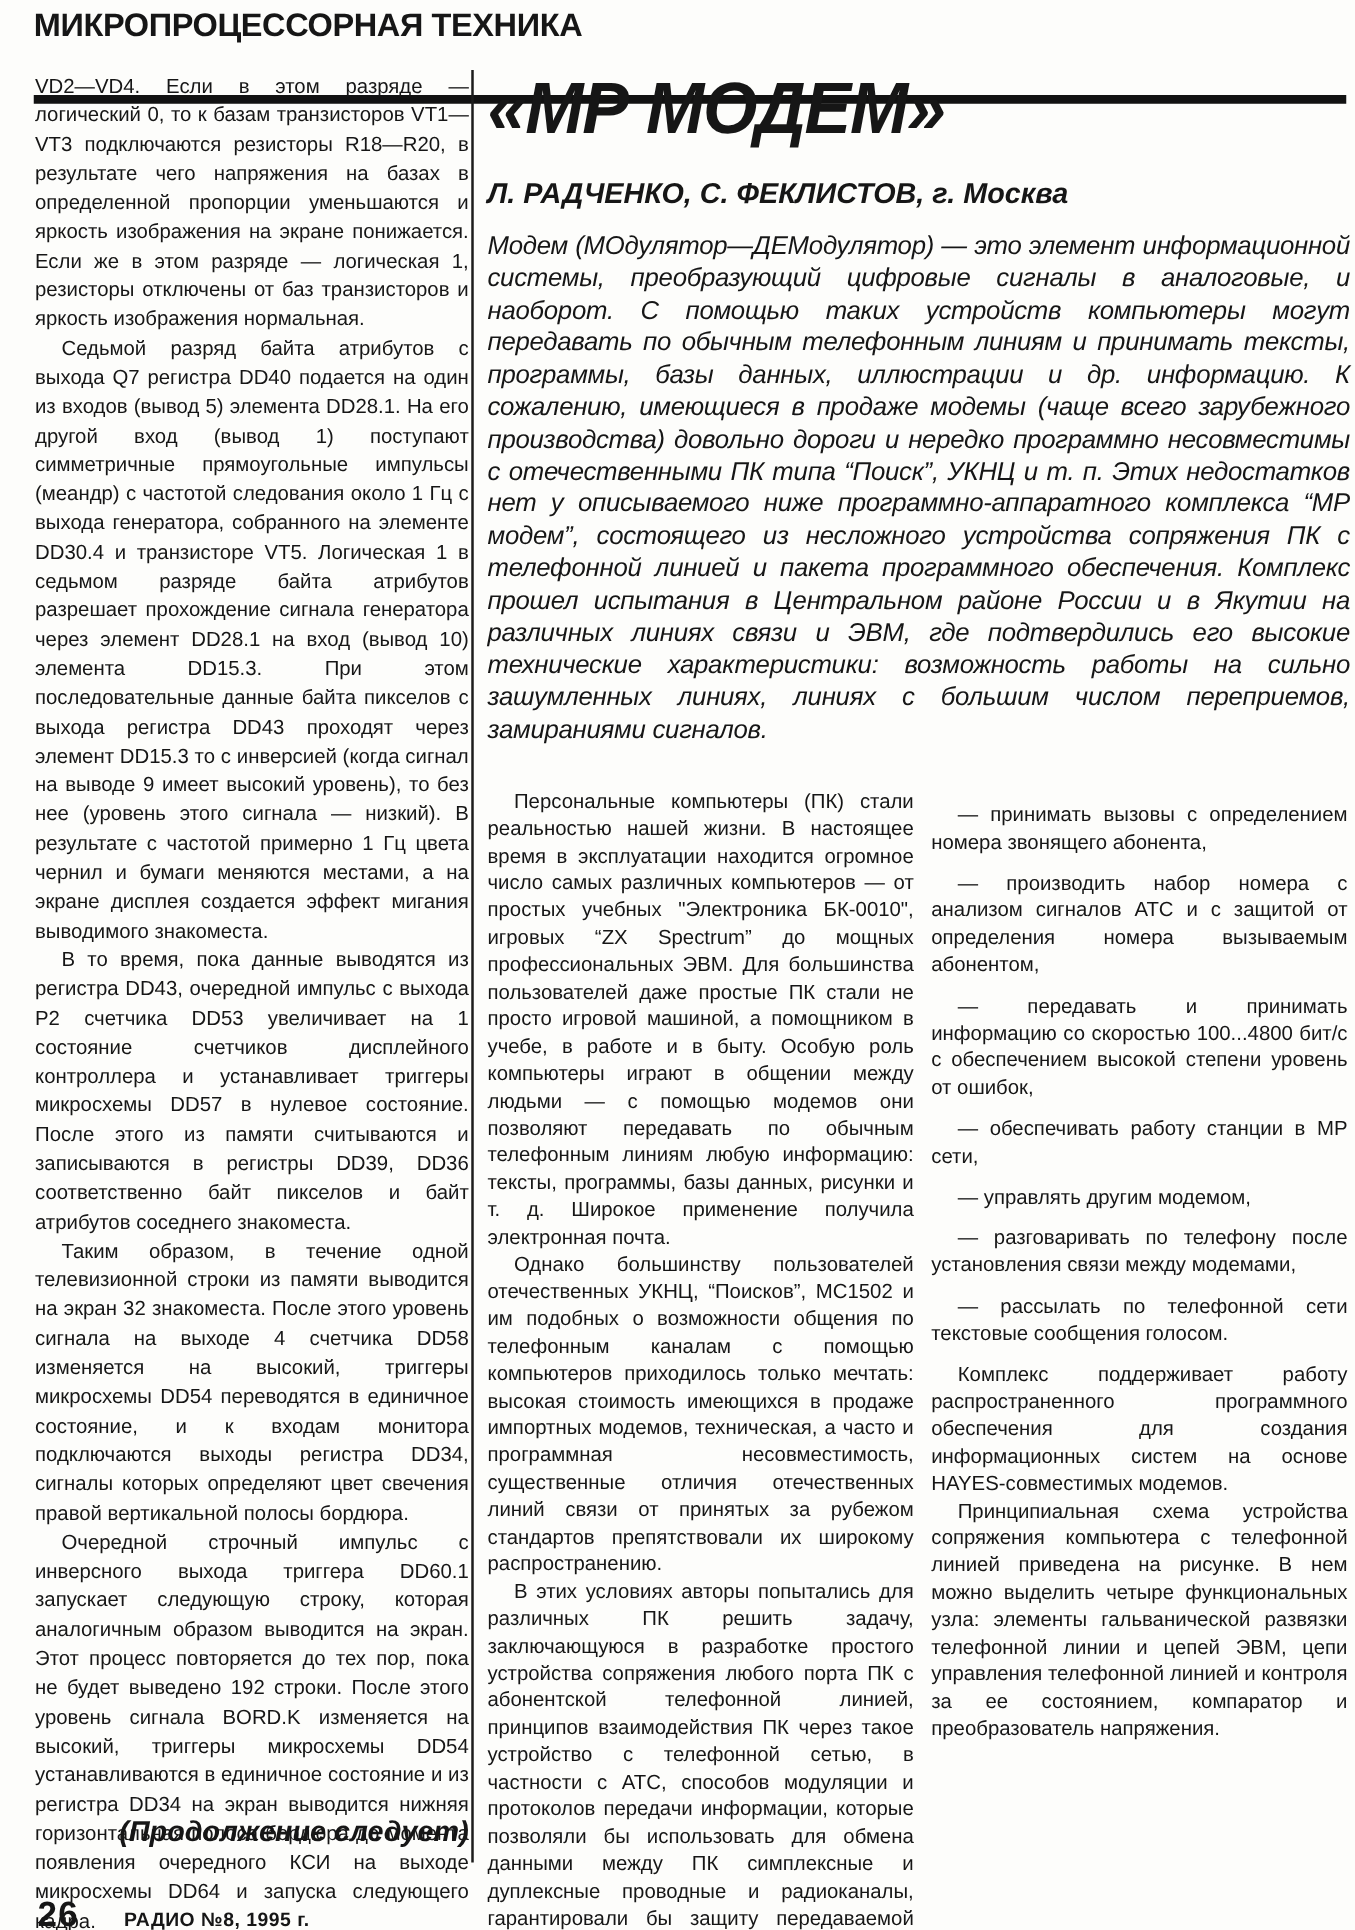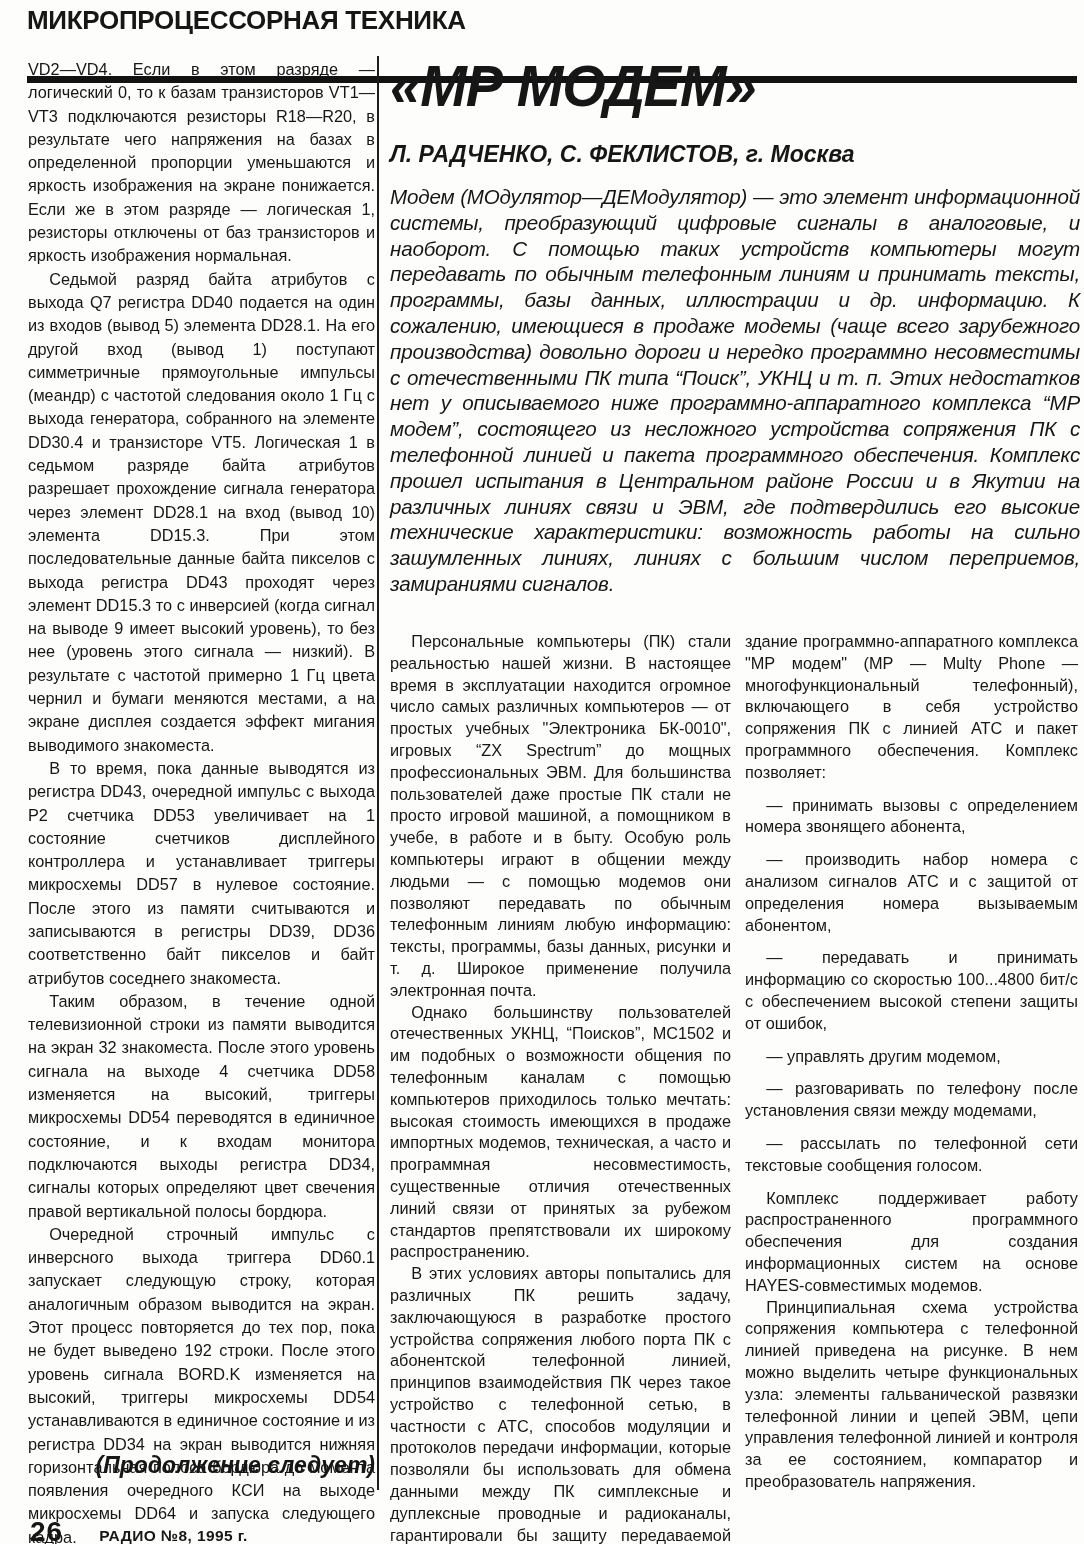--- a/index.html
+++ b/index.html
@@ -97,24 +97,24 @@
   </div>
 
   <div class="body-col body-col-1">
     <p>Персональные компьютеры (ПК) стали реальностью нашей жизни. В настоящее время в эксплуатации находится огромное число самых различных компьютеров — от простых учебных "Электроника БК-0010", игровых “ZX Spectrum” до мощных профессиональных ЭВМ. Для большинства пользователей даже простые ПК стали не просто игровой машиной, а помощником в учебе, в работе и в быту. Особую роль компьютеры играют в общении между людьми — с помощью модемов они позволяют передавать по обычным телефонным линиям любую информацию: тексты, программы, базы данных, рисунки и т. д. Широкое применение получила электронная почта.</p>
     <p>Однако большинству пользователей отечественных УКНЦ, “Поисков”, МС1502 и им подобных о возможности общения по телефонным каналам с помощью компьютеров приходилось только мечтать: высокая стоимость имеющихся в продаже импортных модемов, техническая, а часто и программная несовместимость, существенные отличия отечественных линий связи от принятых за рубежом стандартов препятствовали их широкому распространению.</p>
     <p>В этих условиях авторы попытались для различных ПК решить задачу, заключающуюся в разработке простого устройства сопряжения любого порта ПК с абонентской телефонной линией, принципов взаимодействия ПК через такое устройство с телефонной сетью, в частности с АТС, способов модуляции и протоколов передачи информации, которые позволяли бы использовать для обмена данными между ПК симплексные и дуплексные проводные и радиоканалы, гарантировали бы защиту передаваемой информации от ошибок.</p>
 
   </div>
 
   <div class="body-col body-col-2">
-    <p class="noindent">здание программно-аппаратного комплекса "МР модем" (МР — Multy Phone — многофункциональный телефонный), включающего в себя устройство сопряжения ПК с линией АТС и пакет программного обеспечения. Комплекс позволяет:</p>
     <p class="sp">— принимать вызовы с определением номера звонящего абонента,</p>
     <p class="sp">— производить набор номера с анализом сигналов АТС и с защитой от определения номера вызываемым абонентом,</p>
-    <p class="sp">— передавать и принимать информацию со скоростью 100...4800 бит/с с обеспечением высокой степени защиты от ошибок,</p>
+    <p class="sp">— передавать и принимать информацию со скоростью 100...4800 бит/с с обеспечением высокой степени уровень от ошибок,</p>
+    <p class="sp">— обеспечивать работу станции в МР сети,</p>
     <p class="sp">— управлять другим модемом,</p>
     <p class="sp">— разговаривать по телефону после установления связи между модемами,</p>
     <p class="sp">— рассылать по телефонной сети текстовые сообщения голосом.</p>
     <p class="sp">Комплекс поддерживает работу распространенного программного обеспечения для создания информационных систем на основе HAYES-совместимых модемов.</p>
     <p>Принципиальная схема устройства сопряжения компьютера с телефонной линией приведена на рисунке. В нем можно выделить четыре функциональных узла: элементы гальванической развязки телефонной линии и цепей ЭВМ, цепи управления телефонной линией и контроля за ее состоянием, компаратор и преобразователь напряжения.</p>
   </div>
 
   <div class="footer">
     <span class="page-number">26</span>
     <span class="issue-label">РАДИО №8, 1995 г.</span>

